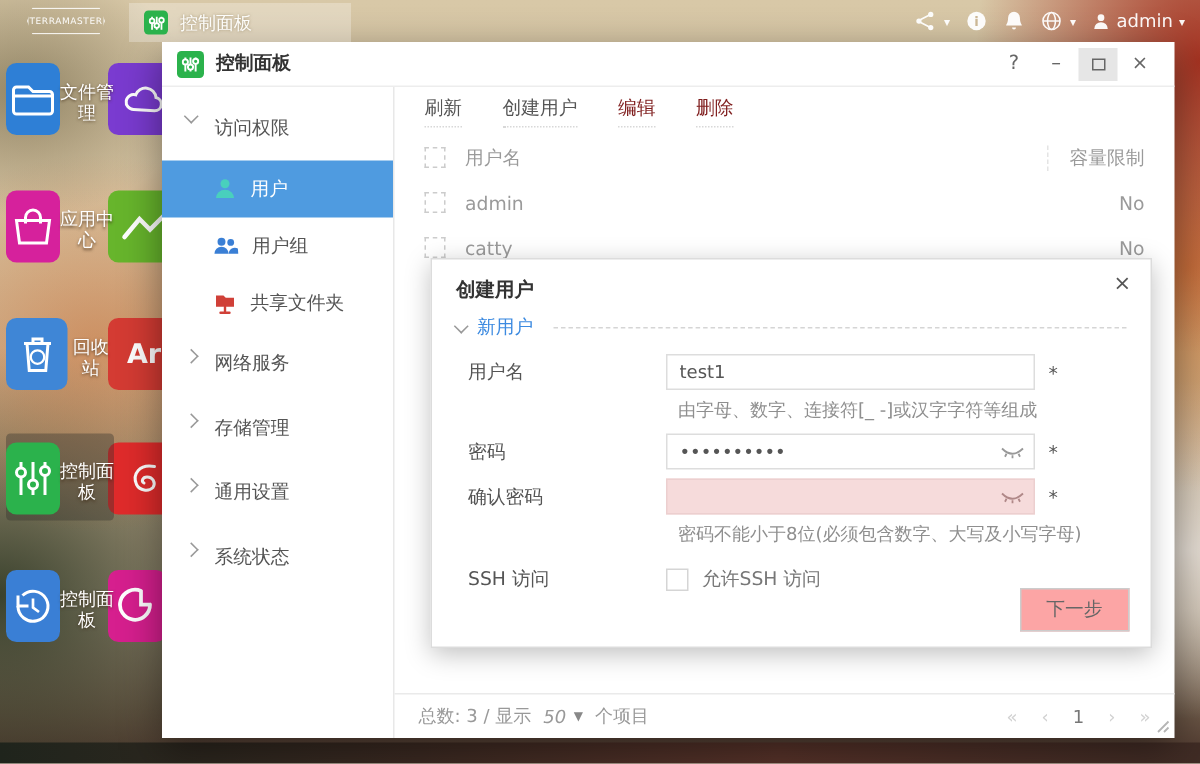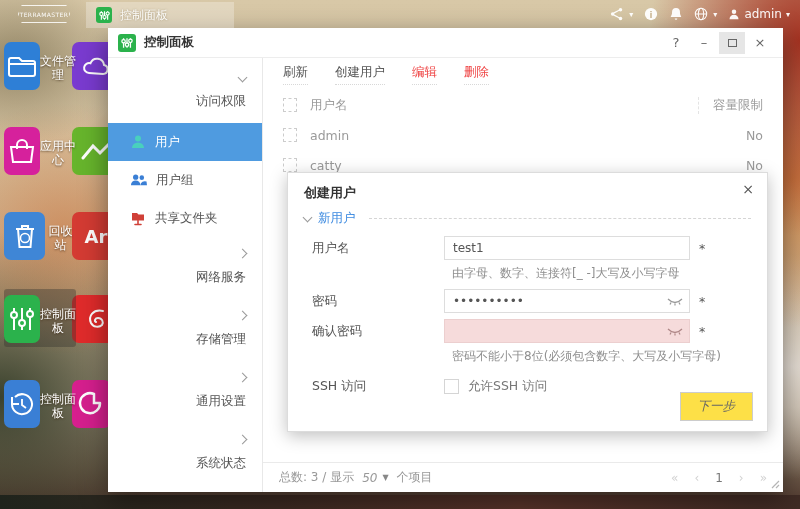--- a/index.html
+++ b/index.html
@@ -50,32 +50,32 @@
   .titlebar .wt { font-size:12.5px; font-weight:bold; color:#333; margin-left:8px; }
   .win-controls { margin-left:auto; display:flex; align-items:center; gap:2px; }
   .wc { width:26px; height:22px; display:flex; align-items:center; justify-content:center; color:#666; font-size:13px; cursor:pointer; }
   .wc.max { background:#e6e6e6; }
   .wc .sq { width:9px; height:8px; border:1px solid #666; display:block; }
 
   .win-body { position:absolute; top:30px; bottom:0; left:0; right:0; display:flex; }
 
   
   .sidebar { width:155px; border-right:1px solid #e8e8e8; padding-top:6px; font-size:12.5px; flex-shrink:0; }
-  .sb-group { display:flex; align-items:flex-end; gap:12px; padding:13px 16px; color:#555; cursor:pointer;flex-direction:column; }
+  .sb-group { display:flex; align-items:flex-start; gap:12px; padding:13px 16px; color:#555; cursor:pointer; }
   .chev { width:7px; height:7px; border-right:1.5px solid #999; border-bottom:1.5px solid #999; display:inline-block; flex-shrink:0; }
   .chev.down { transform:rotate(45deg); margin-top:-3px; }
   .chev.right { transform:rotate(-45deg); }
-  .sb-item { display:flex; align-items:center; gap:9px; height:38px; padding-left:22px; color:#555; cursor:pointer; }
+  .sb-item { display:flex; align-items:center; gap:9px; height:38px; padding-left:34px; color:#555; cursor:pointer; }
   .sb-item.sel { background:#4f9be0; color:#fff; }
 
   
   .content { flex:1; display:flex; flex-direction:column; position:relative; min-width:0; }
   .toolbar { height:32px; display:flex; align-items:center; gap:27px; padding-left:20px; font-size:12.5px; }
   .tb-btn { color:#555; cursor:pointer; border-bottom:1px dotted #d8d8d8; padding-bottom:3px; }
-  .tb-btn.disabled { color:#ef4444; }
+  .tb-btn.disabled { color:#7f1d1d; }
   .thead,.trow { display:flex; align-items:center; height:30px; padding:0 20px; font-size:12.5px; color:#9a9a9a; }
   .cbx { width:14px; height:14px; border:1px dashed #ccc; background:#fff; flex-shrink:0; cursor:pointer; }
   .cell-name { margin-left:13px; }
   .spacer { flex:1; }
   .cell-quota-h { border-left:1px dashed #e4e4e4; padding-left:14px; }
   .statusbar { margin-top:auto; height:30px; border-top:1px solid #eaeaea; display:flex; align-items:center; padding:0 16px; font-size:12px; color:#999; }
   .ps { display:flex; align-items:center; gap:5px; margin:0 8px; cursor:pointer;font-style:italic; }
   .ps .caret2 { font-size:8px; color:#888; }
   .pager { margin-left:auto; display:flex; align-items:center; gap:16px; font-size:12px; color:#d2d2d2; }
   .pager .cur { color:#777; }
@@ -93,22 +93,22 @@
   .flabel { width:140px; color:#555; padding-left:8px; flex-shrink:0; }
   .fctrl { width:246px; position:relative; }
   .fctrl input { width:100%; height:24px; border:1px solid #ddd; font-size:12px; color:#555;
     padding:0 26px 0 8px; font-family:"DejaVu Sans","Liberation Sans",sans-serif; outline:none; }
   .fctrl input.err { background:#f6dbdb; border-color:#eccfcf; }
   .eye { position:absolute; right:7px; top:8px; }
   .req { color:#555; margin-left:9px; }
   .hint { margin:5px 0 0 164px; color:#8f8f8f; font-size:12px; }
   .ssh-wrap { display:flex; align-items:center; gap:9px; color:#777; }
   .cbx2 { width:15px; height:15px; border:1px solid #d5d5d5; background:#fff; cursor:pointer; flex-shrink:0; }
-  .next-btn { position:absolute; right:14px; bottom:10px; border:1px solid #ccc; background:#fde047;
-    color:#666; font-size:12.5px; padding:5px 17px; cursor:pointer; font-family:inherit;font-style:italic; }
+  .next-btn { position:absolute; right:14px; bottom:10px; border:1px solid #ccc; background:#fca5a5;
+    color:#666; font-size:12.5px; padding:5px 17px; cursor:pointer; font-family:inherit; }
 </style>
 </head>
 <body>
 
 <div class="wallpaper"></div>
 <div class="ground"></div>
 
 <div class="dcol">
   <div class="dicon" style="left:72px; top:42px;">
     <div class="tile" style="background:#7a3bd0;">
@@ -381,21 +381,21 @@
       <span class="dash"></span>
     </div>
 
     <div class="frow" style="margin-top:9px;">
       <span class="flabel">用户名</span>
       <span class="fctrl">
         <input type="text" value="test1" style="">
       </span>
       <span class="req">*</span>
     </div>
-    <div class="hint">由字母、数字、连接符[_ -]大写及小写字母</div>
+    <div class="hint">由字母、数字、连接符[_ -]或汉字字符等组成</div>
 
     <div class="frow" style="margin-top:7px;">
       <span class="flabel">密码</span>
       <span class="fctrl">
         <input type="text" value="••••••••••" style="">
         <svg class="eye" width="16" height="9" viewBox="0 0 16 9">
             <path d="M1 2 Q8 9 15 2 M4 5.5 L3 7.5 M8 6.5 v2 M12 5.5 l1 2" fill="none" stroke="#999" stroke-width="1.2"></path>
           </svg>
       </span>
       <span class="req">*</span>

